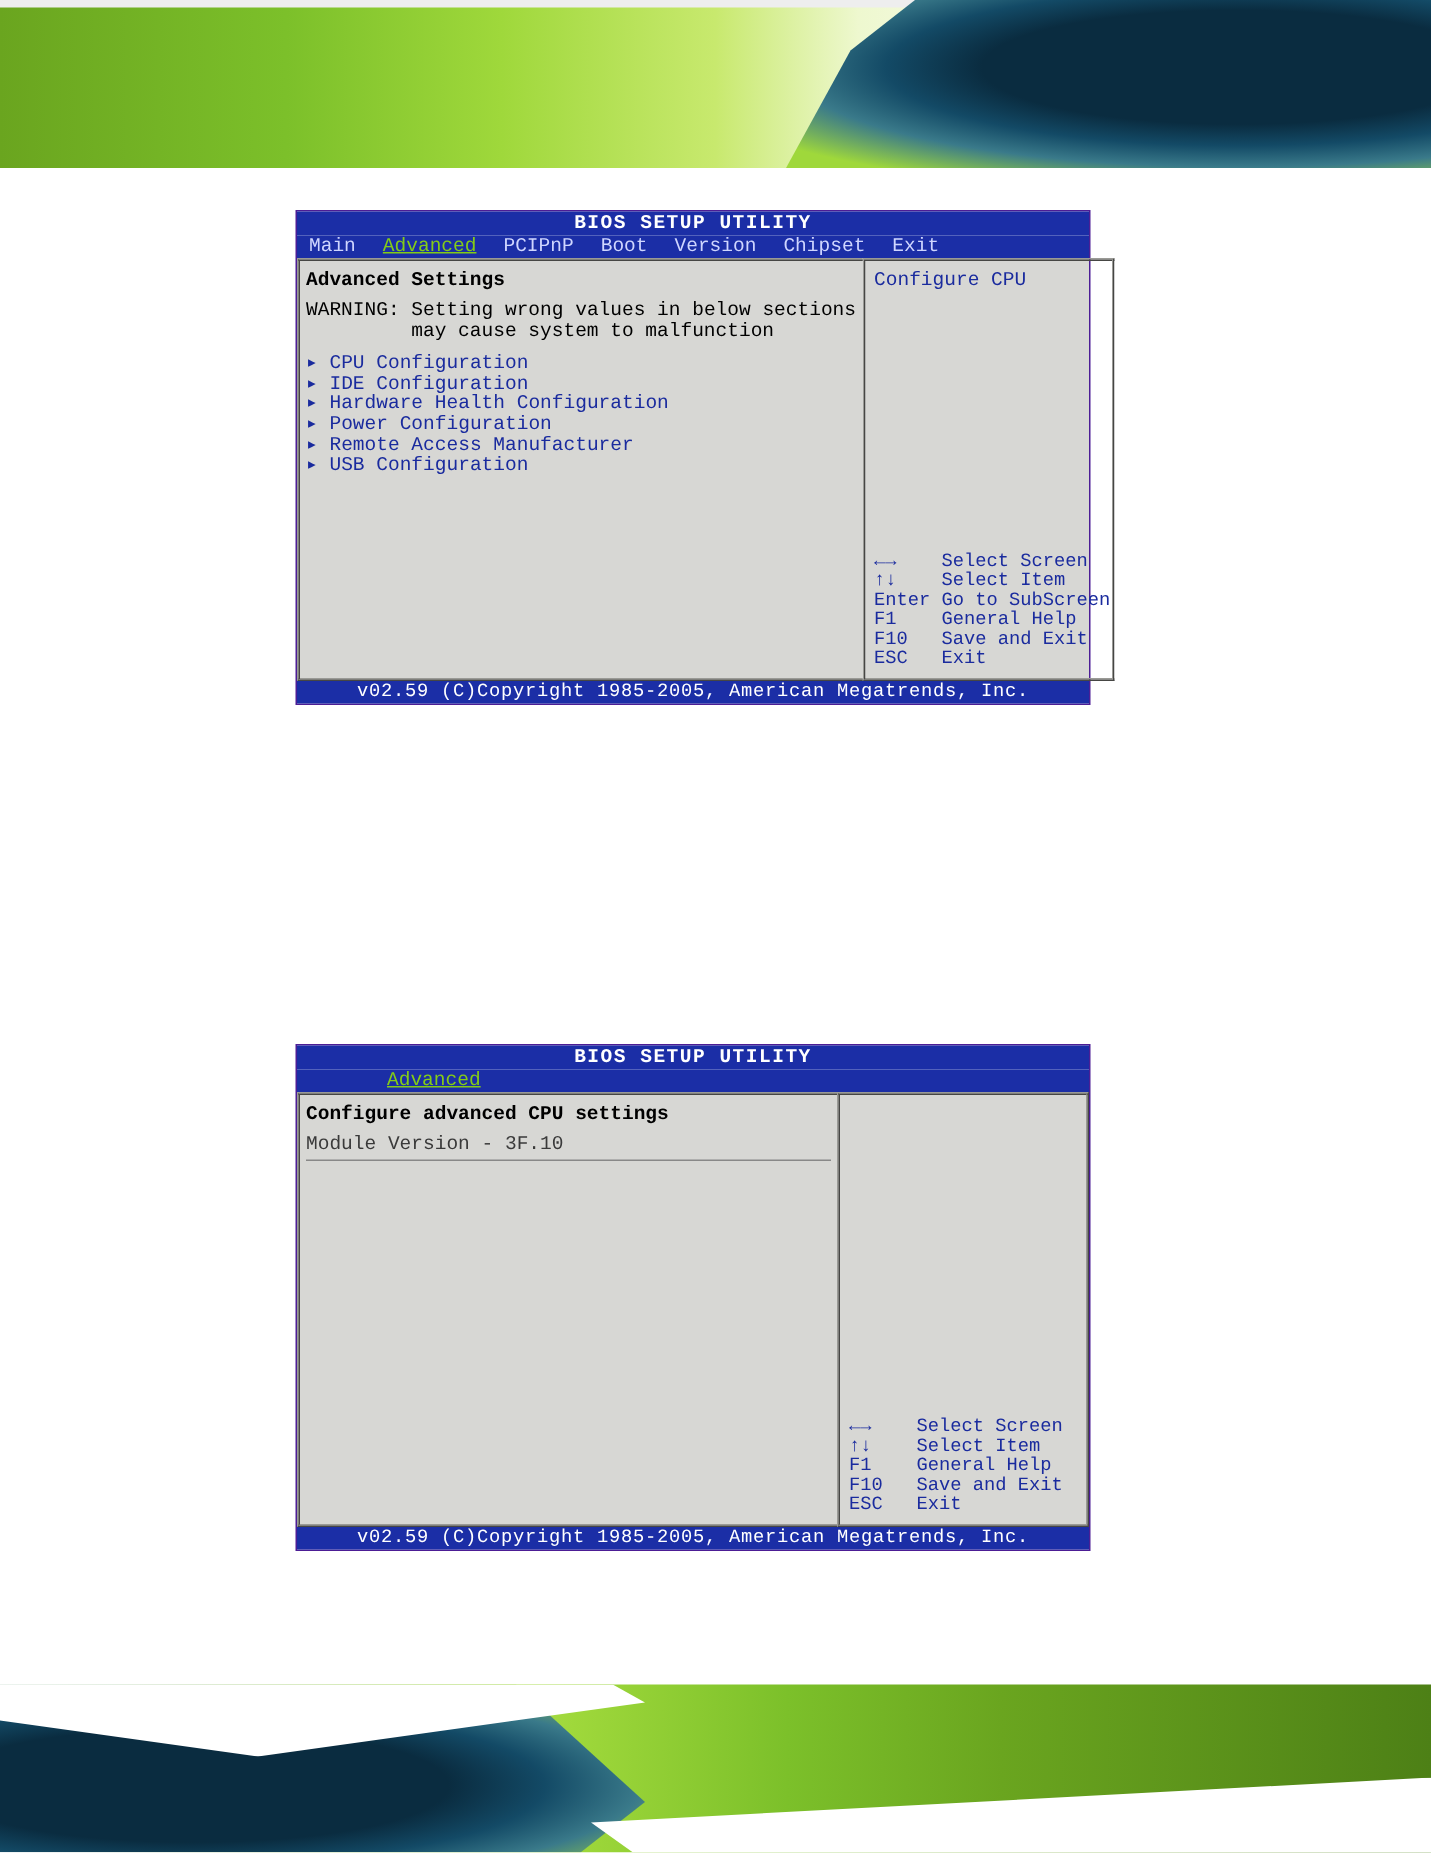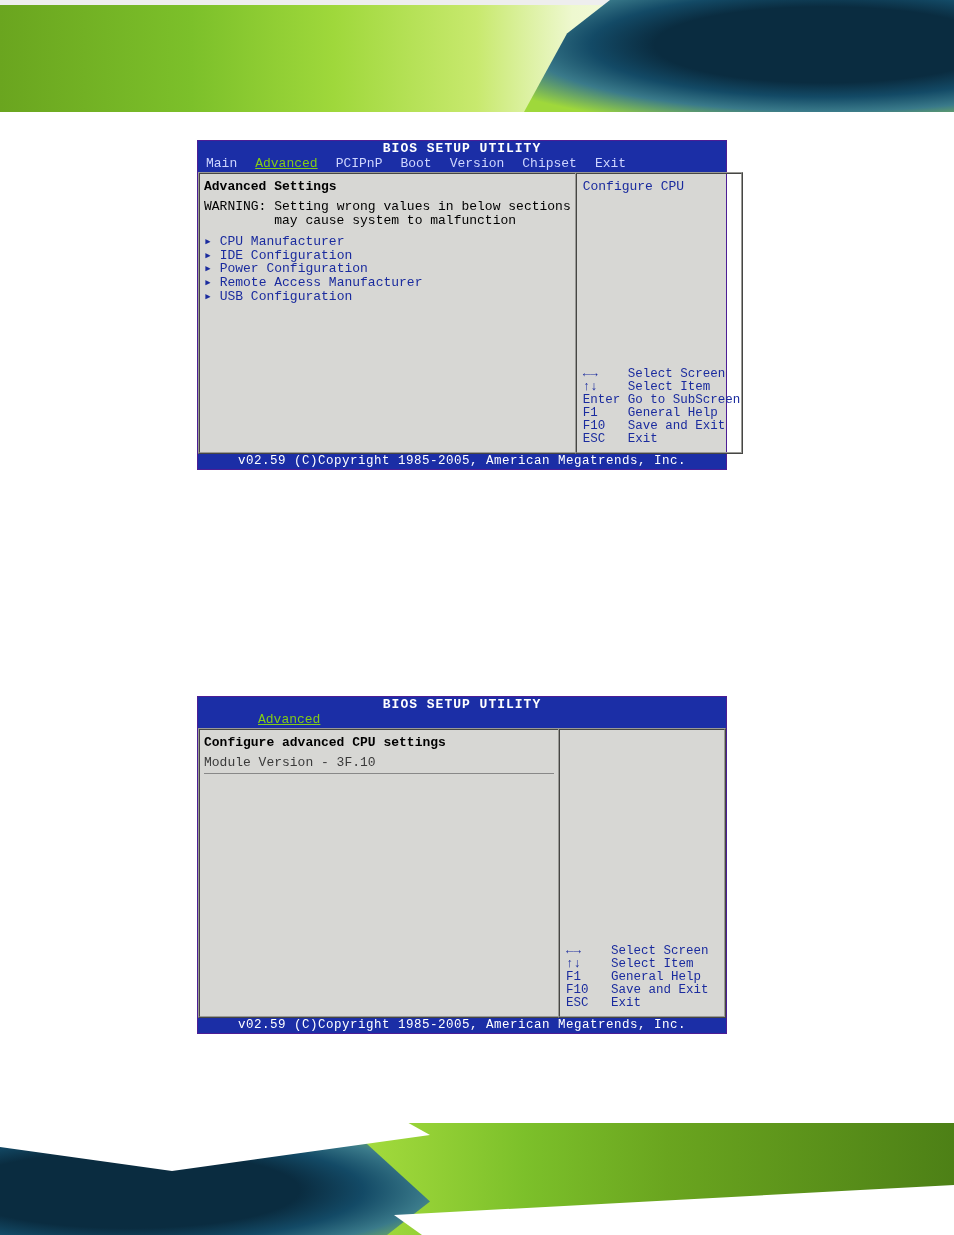--- a/index.html
+++ b/index.html
@@ -179,22 +179,23 @@
     <span>Version</span>
     <span>Chipset</span>
     <span>Exit</span>
   </div>
   <div class="bios-body">
     <div class="bios-left">
       <div class="heading">Advanced Settings</div>
       <div class="warn"><span class="warn-label">WARNING:</span> <span>Setting wrong values in below sections
          may cause system to malfunction</span></div>
       <div class="menu">
-        <div>CPU Manufacturer</div>
+        <div>CPU Configuration</div>
         <div>IDE Configuration</div>
+        <div>Hardware Health Configuration</div>
         <div>Power Configuration</div>
         <div>Remote Access Manufacturer</div>
         <div>USB Configuration</div>
       </div>
     </div>
     <div class="bios-right">
       <div class="hint">Configure CPU</div>
       <div class="help-block">←→    Select Screen
 ↑↓    Select Item
 Enter Go to SubScreen

